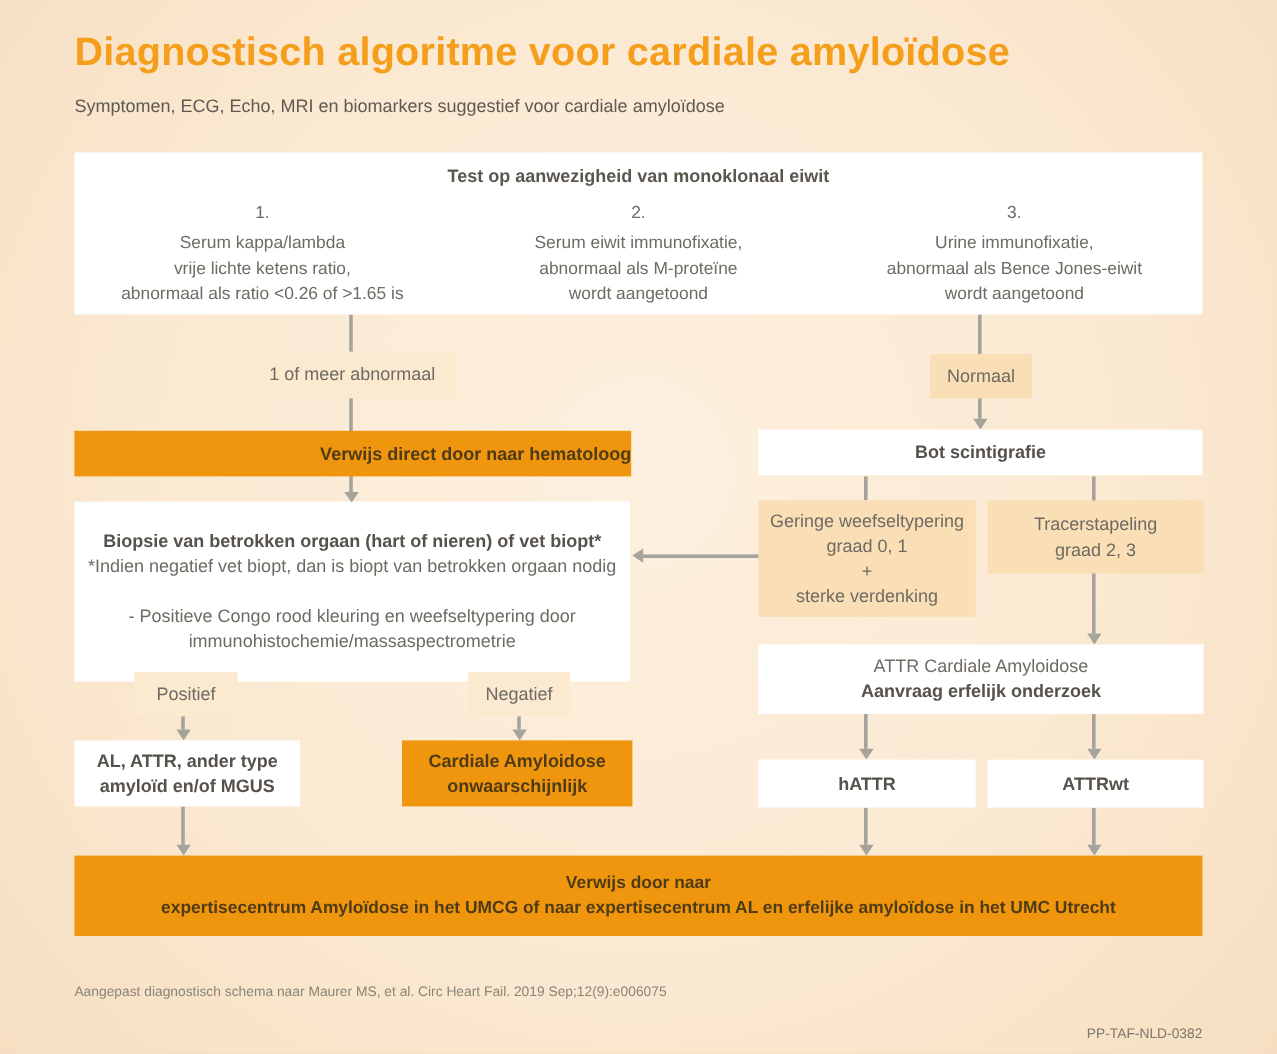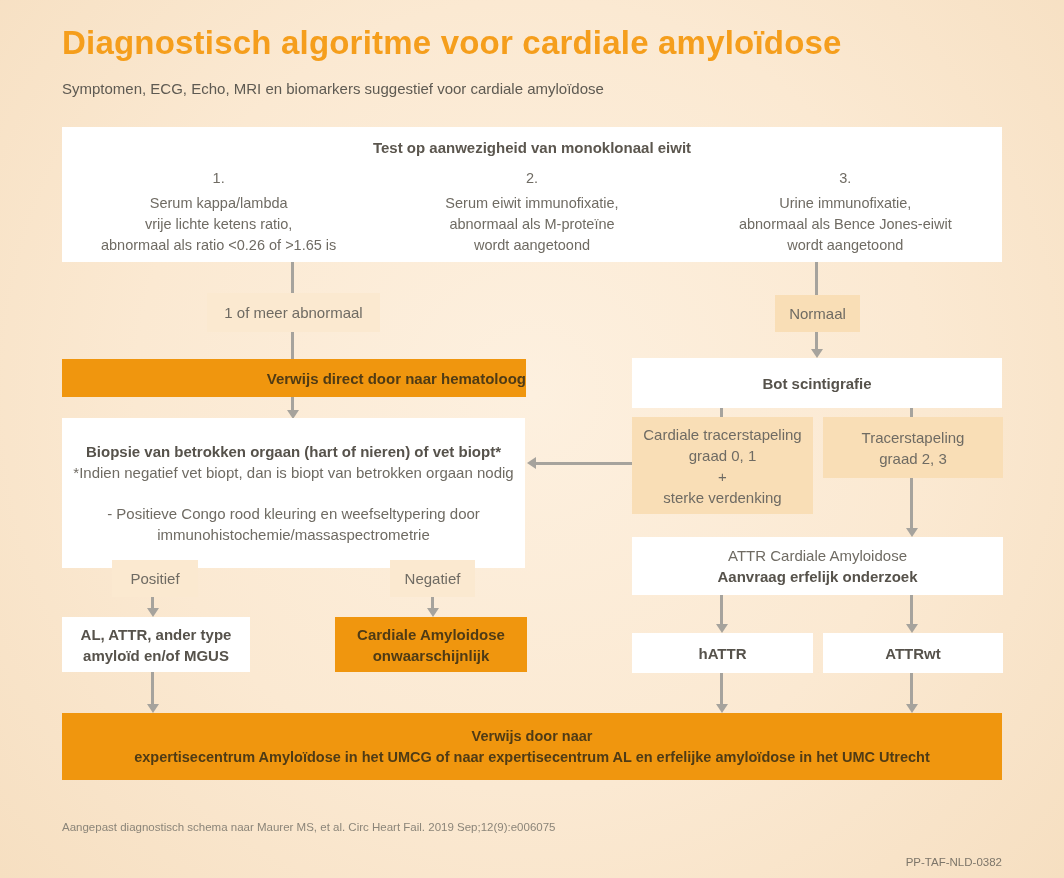--- a/index.html
+++ b/index.html
@@ -155,26 +155,26 @@
 
   <div class="box orange" style="left:335px;top:617px;width:192px;height:55px;">
     <div class="t-onorange">Cardiale Amyloidose</div>
     <div class="t-onorange">onwaarschijnlijk</div>
   </div>
 
   <div class="box peach" style="left:775px;top:295px;width:85px;height:37px;">
     <div class="t-reg">Normaal</div>
   </div>
 
-  <div class="box white" style="left:632px;top:358px;width:370px;height:50px;">
+  <div class="box white" style="left:632px;top:358px;width:370px;height:38px;">
     <div class="t-bold">Bot scintigrafie</div>
   </div>
 
   <div class="box peach" style="left:632px;top:417px;width:181px;height:97px;">
-    <div class="t-reg">Cardiale tracerstapeling</div>
+    <div class="t-reg">Geringe weefseltypering</div>
     <div class="t-reg">graad 0, 1</div>
     <div class="t-reg">+</div>
     <div class="t-reg">sterke verdenking</div>
   </div>
 
   <div class="box peach" style="left:823px;top:417px;width:180px;height:61px;">
     <div class="t-reg">Tracerstapeling</div>
     <div class="t-reg">graad 2, 3</div>
   </div>
 

